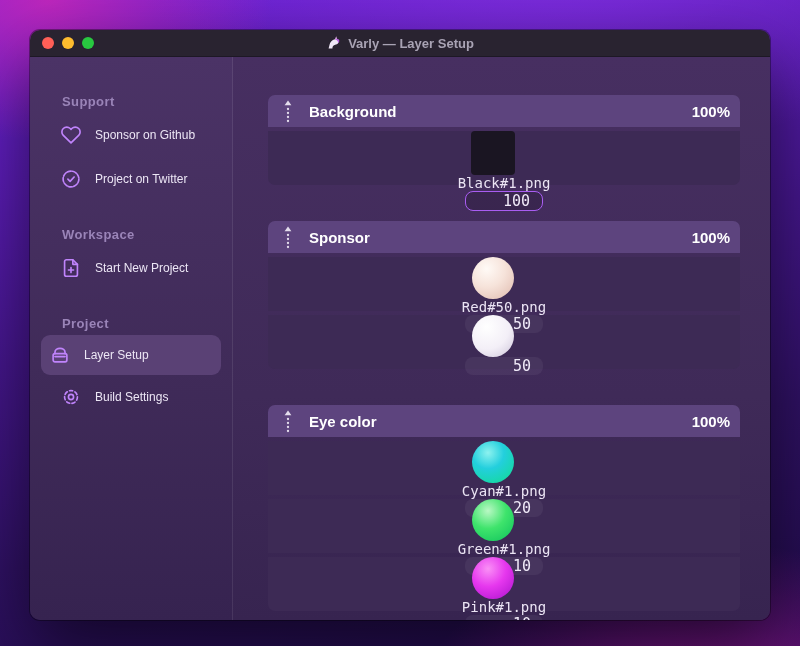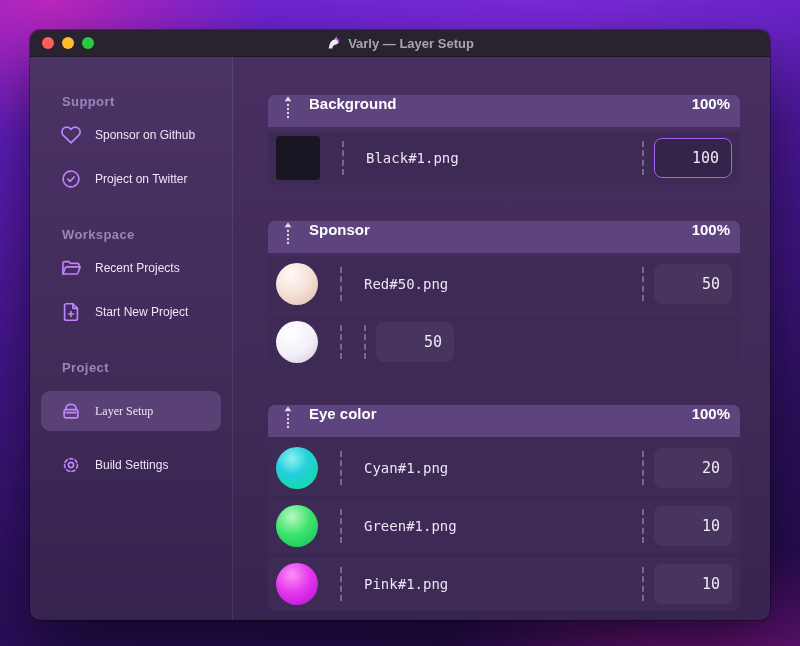--- a/index.html
+++ b/index.html
@@ -21,30 +21,30 @@
   .titlewrap .tname{font-size:13px;font-weight:bold;color:#a9a3b4;}
   .appicon{width:16px;height:16px;display:inline-block;}
   
   .winbody{flex:1;display:flex;min-height:0;}
   .sidebar{width:203px;flex:0 0 203px;background:linear-gradient(180deg,#4b3366 0%, #402b59 55%, #362350 100%);
     border-right:1px solid rgba(255,255,255,.09);padding-top:37px;box-sizing:border-box;}
   .sec-label{font-size:13px;font-weight:bold;letter-spacing:.4px;color:#9a84b8;padding:0 0 4px 32px;}
   .sec-label.mt{margin-top:26px;}
   .side-item{height:44px;display:flex;align-items:center;gap:13px;padding-left:30px;color:#ece6f5;font-size:12px;cursor:pointer;}
   .side-item .sicon{width:22px;height:22px;flex:0 0 22px;color:#c084fc;display:flex;align-items:center;justify-content:center;}
-  .side-item.selected{background:#5a4175;border-radius:9px;margin:12px 11px;padding-left:19px;height:40px;font-family:Liberation Serif, serif;}
+  .side-item.selected{background:#5a4175;border-radius:9px;margin:0 11px;padding-left:8px;height:40px;}
   .content{flex:1;background:linear-gradient(180deg,#472f61 0%, #3f2a58 60%, #372450 100%);
     padding:38px 30px 0 35px;box-sizing:border-box;overflow:hidden;}
   
   .group{border-radius:7px;margin-bottom:36px;}
-  .ghead{height:32px;background:#5d447e;border-radius:7px 7px 0 0;display:flex;align-items:flex-start;padding:0 10px 0 15px;margin-bottom:3px;}
+  .ghead{height:32px;background:#5d447e;border-radius:7px 7px 0 0;display:flex;align-items:center;padding:0 10px 0 15px;margin-bottom:3px;}
   .ghead .gtitle{color:#fff;font-weight:bold;font-size:15px;margin-left:16px;flex:1;}
   .ghead .gpct{color:#fff;font-weight:bold;font-size:15px;}
   .drag{width:10px;height:24px;opacity:.9;cursor:grab;display:flex;align-items:center;}
-  .lrow{height:54px;background:#3d2a55;display:flex;align-items:center;padding:0 8px;margin-top:4px;}
+  .lrow{height:54px;background:#3d2a55;display:flex;align-items:center;padding:0 8px;margin-top:4px;flex-direction:column;}
   .lrow:first-of-type{margin-top:0;}
   .group .lrow:last-child{border-radius:0 0 7px 7px;}
   .thumb{width:42px;height:42px;flex:0 0 42px;margin-right:22px;}
   .thumb.square{width:44px;height:44px;flex-basis:44px;border-radius:4px;}
   .thumb.circle{border-radius:50%;}
   .dashsep{width:0;height:34px;border-left:2px dashed rgba(255,255,255,.30);margin-right:22px;}
   .fname{flex:1;font-family:"DejaVu Sans Mono","Liberation Mono",monospace;font-size:14px;color:#ebe4f4;}
   .dashsep.pre-input{margin-right:10px;}
   .val{width:78px;height:40px;box-sizing:border-box;background:rgba(255,255,255,.055);border:none;border-radius:8px;
     color:#f0eaf8;font-family:"DejaVu Sans Mono","Liberation Mono",monospace;font-size:15px;text-align:right;padding:0 12px;outline:none;}
@@ -94,29 +94,20 @@
             <svg viewBox="0 0 24 24" width="22" height="22" fill="none" stroke="currentColor" stroke-width="1.8" stroke-linecap="round" stroke-linejoin="round">
               <circle cx="12" cy="12" r="8.6" stroke-dasharray="4.4 1.6"></circle>
               <polyline points="8.6,12.2 11,14.6 15.4,9.8"></polyline>
             </svg>
           </span>
           <span>Project on Twitter</span>
         </div>
 
         <div class="sec-label mt">Workspace</div>
 
-        <div class="side-item">
-          <span class="sicon">
-            <svg viewBox="0 0 24 24" width="22" height="22" fill="none" stroke="currentColor" stroke-width="1.8" stroke-linecap="round" stroke-linejoin="round">
-              <path d="M3.2 18.5V7a2 2 0 0 1 2-2h4.3l2 2h7.3a2 2 0 0 1 2 2v1"></path>
-              <path d="M3.2 18.5 5.6 12a1.8 1.8 0 0 1 1.7-1.2H22l-2.5 6.6a1.8 1.8 0 0 1-1.7 1.1H3.2z"></path>
-            </svg>
-          </span>
-          <span>Recent Projects</span>
-        </div>
 
         <div class="side-item">
           <span class="sicon">
             <svg viewBox="0 0 24 24" width="22" height="22" fill="none" stroke="currentColor" stroke-width="1.8" stroke-linecap="round" stroke-linejoin="round">
               <path d="M14 3H7a2 2 0 0 0-2 2v14a2 2 0 0 0 2 2h10a2 2 0 0 0 2-2V8z"></path>
               <path d="M14 3v5h5"></path>
               <path d="M12 11.5v5.5M9.2 14.2h5.6"></path>
             </svg>
           </span>
           <span>Start New Project</span>

